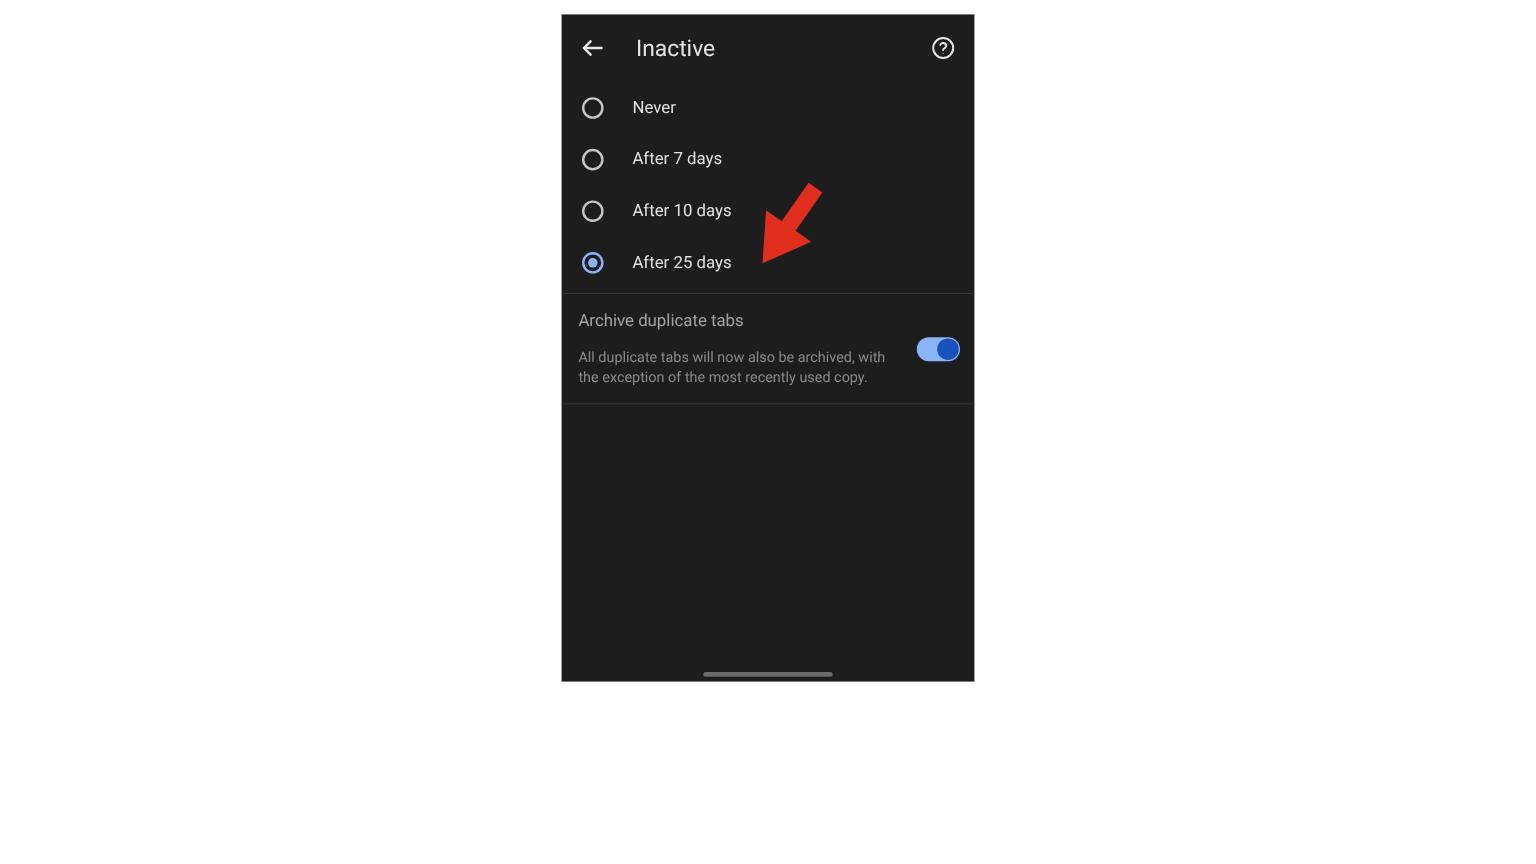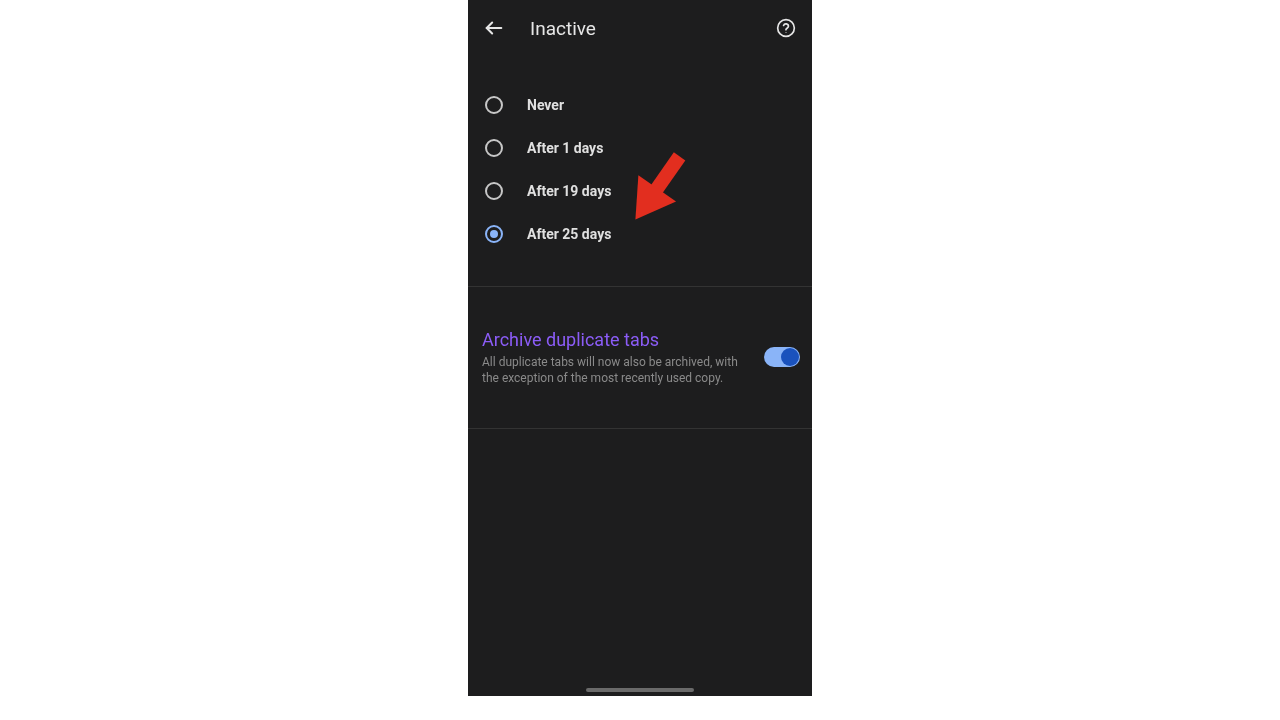--- a/index.html
+++ b/index.html
@@ -11,27 +11,26 @@
       width: 1280px;
       height: 720px;
       background: #fff;
       font-family: Roboto, -apple-system, BlinkMacSystemFont, "Segoe UI", sans-serif;
       position: relative;
       overflow: hidden;
     }
     .phone {
       position: absolute;
       left: 468px;
-      top: 0;
+      top: 12px;
       width: 344px;
-      height: 696px;
+      height: 556px;
       background: #1d1d1e;
       display: flex;
       flex-direction: column;
-      gap: 27px;
     }
     .header {
       height: 56px;
       display: flex;
       align-items: center;
       padding: 0 14px;
     }
     .back-btn {
       width: 24px;
       height: 24px;
@@ -83,46 +82,45 @@
     .radio-dot {
       width: 8px;
       height: 8px;
       border-radius: 50%;
       background: #8ab4f8;
     }
     .radio-label {
       margin-left: 24px;
       font-size: 14px;
       color: #e0e0e0;
-      font-weight: bold;
     }
     .divider {
       height: 1px;
       background: #333333;
     }
     .setting-row {
       display: flex;
       align-items: center;
       padding: 14px 12px 14px 14px;
       cursor: pointer;
     }
     .setting-text {
       flex: 1;
       padding-right: 12px;
     }
     .setting-title {
-      font-size: 18px;
-      color: #8b5cf6;
+      font-size: 14px;
+      color: #a3a3a3;
       line-height: 1.35;
     }
     .setting-desc {
       font-size: 12px;
       color: #8a8a8a;
       line-height: 1.35;
-      margin-top: 2px;
+      margin-top: 12px;
     }
     .toggle {
       width: 36px;
       height: 20px;
       background: #8ab4f8;
       border-radius: 10px;
       position: relative;
       flex-shrink: 0;
     }
     .toggle-thumb {
@@ -172,25 +170,25 @@
     </div>
   </div>
 
   <div class="radio-group">
     <div class="radio-row">
       <div class="radio"></div>
       <div class="radio-label">Never</div>
     </div>
     <div class="radio-row">
       <div class="radio"></div>
-      <div class="radio-label">After 1 days</div>
+      <div class="radio-label">After 7 days</div>
     </div>
     <div class="radio-row">
       <div class="radio"></div>
-      <div class="radio-label">After 19 days</div>
+      <div class="radio-label">After 10 days</div>
     </div>
     <div class="radio-row">
       <div class="radio selected">
           <div class="radio-dot"></div>
         </div>
       <div class="radio-label">After 25 days</div>
     </div>
   </div>
 
   <div class="divider"></div>

